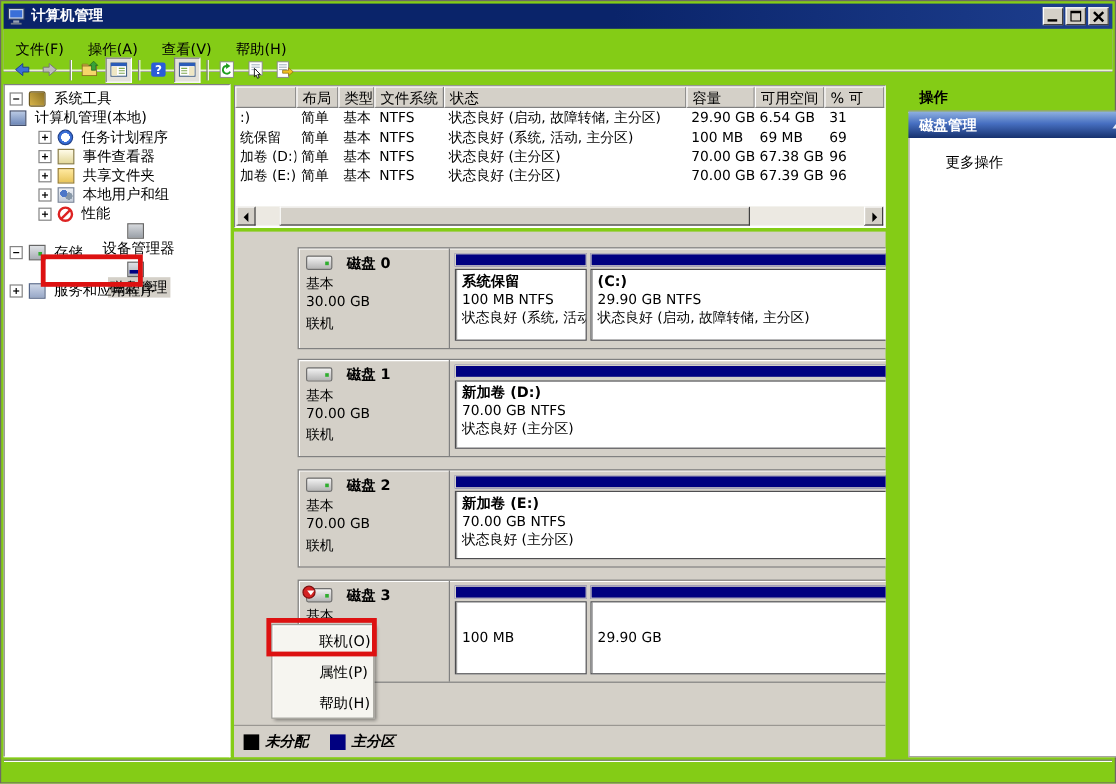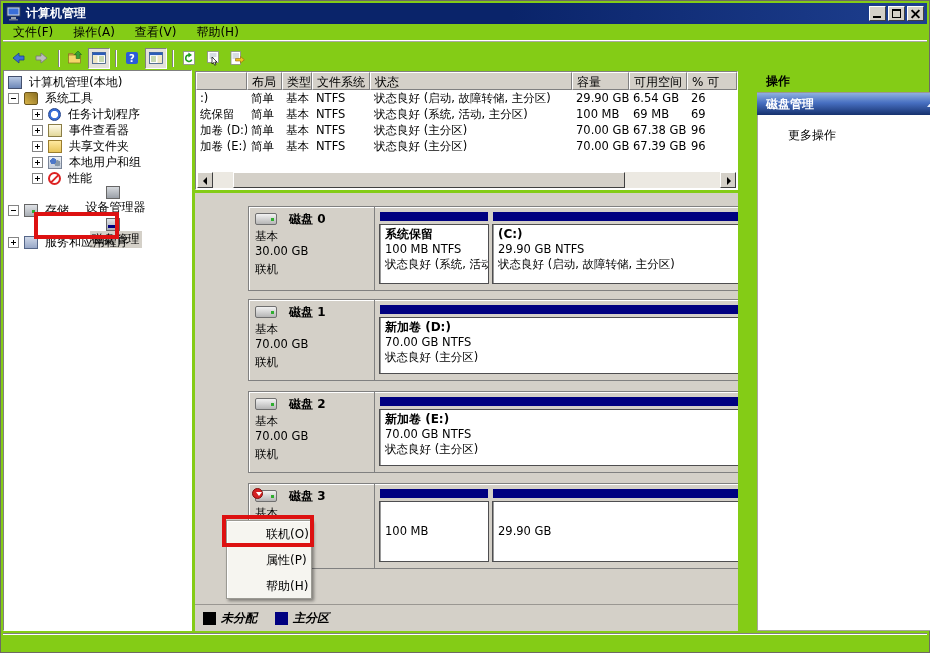--- a/index.html
+++ b/index.html
@@ -13,21 +13,21 @@
     display:flex; align-items:center; padding:0 3px; }
   .titlebar .ttl { color:#fff; font-weight:bold; margin-left:4px; }
   .winbtns { margin-left:auto; display:flex; gap:2px; }
   .winbtn { width:17px; height:15px; background:#d4d0c8; border:1px solid; border-color:#fff #404040 #404040 #fff; position:relative; }
   .g-min { position:absolute; left:3px; bottom:2px; width:8px; height:2px; background:#000; }
   .g-max { position:absolute; left:3px; top:2px; width:9px; height:9px; border:1px solid #000; border-top-width:2px; }
   .g-x1,.g-x2 { position:absolute; left:2px; top:6px; width:11px; height:2px; background:#000; }
   .g-x1 { transform:rotate(45deg);} .g-x2 { transform:rotate(-45deg);}
 
   
-  .menubar { position:absolute; left:2px; top:23px; right:2px; height:17px; display:flex; align-items:center; border-bottom:1px solid #fff; box-shadow:0 1px 0 #aba99f; }
+  .menubar { position:absolute; left:2px; top:23px; right:2px; height:35px; display:flex; align-items:center; border-bottom:1px solid #fff; box-shadow:0 1px 0 #aba99f; }
   .menu-item { padding:3px 10px; }
   .toolbar { position:absolute; left:2px; top:45px; right:2px; height:24px; display:flex; align-items:center; padding-left:4px; gap:2px; }
   .tbtn { width:22px; height:21px; display:flex; align-items:center; justify-content:center; }
   .tbtn.pressed { background:#e3e1da; border:1px solid; border-color:#808080 #fff #fff #808080; }
   .tsep { width:1px; height:17px; background:#808080; box-shadow:1px 0 0 #fff; margin:0 3px; }
 
   
   .tree-pane { position:absolute; left:2px; top:69px; width:189px; height:561px; background:#fff; border:1px solid; border-color:#808080 #fff #fff #808080; padding-top:3px; overflow:hidden; }
   .trow { height:16px; display:flex; align-items:center; white-space:nowrap; }
   .trow .lbl { padding:0 2px; }
@@ -198,28 +198,28 @@
     <span class="tbtn">
         <svg width="16" height="16" viewBox="0 0 16 16">
           <rect x="2" y="1.5" width="9.5" height="13" fill="#fff" stroke="#8a8a8a" stroke-width="0.8"></rect>
           <path d="M3.5 4 H10 M3.5 6 H10 M3.5 8 H10" stroke="#9ab" stroke-width="0.8"></path>
           <path d="M6.5 8.5 H11.5 V6.5 L15.3 9.8 L11.5 13 V11 H6.5 Z" fill="#f0c020" stroke="#906d10" stroke-width="0.6"></path>
         </svg>
       </span>
   </div>
 
   <div class="tree-pane">
-    <div class="trow ind0">
-        <span class="ticon i-computer"></span>
-        <span class="lbl">计算机管理(本地)</span>
-      </div>
     <div class="trow ind1">
         <span class="expander"></span>
         <span class="ticon i-tools"></span>
         <span class="lbl">系统工具</span>
+      </div>
+    <div class="trow ind0">
+        <span class="ticon i-computer"></span>
+        <span class="lbl">计算机管理(本地)</span>
       </div>
     <div class="trow ind2">
         <span class="expander plus"></span>
         <span class="ticon i-clock"></span>
         <span class="lbl">任务计划程序</span>
       </div>
     <div class="trow ind2">
         <span class="expander plus"></span>
         <span class="ticon i-event"></span>
         <span class="lbl">事件查看器</span>
@@ -271,21 +271,21 @@
       <span class="vh c7">% 可</span>
     </div>
     <div class="vrow">
       <span class="vc c0">:)</span>
         <span class="vc c1">简单</span>
         <span class="vc c2">基本</span>
         <span class="vc c3">NTFS</span>
         <span class="vc c4">状态良好 (启动, 故障转储, 主分区)</span>
         <span class="vc c5">29.90 GB</span>
         <span class="vc c6">6.54 GB</span>
-        <span class="vc c7">26</span>
+        <span class="vc c7">31</span>
     </div>
     <div class="vrow">
       <span class="vc c0">统保留</span>
         <span class="vc c1">简单</span>
         <span class="vc c2">基本</span>
         <span class="vc c3">NTFS</span>
         <span class="vc c4">状态良好 (系统, 活动, 主分区)</span>
         <span class="vc c5">100 MB</span>
         <span class="vc c6">69 MB</span>
         <span class="vc c7">69</span>

